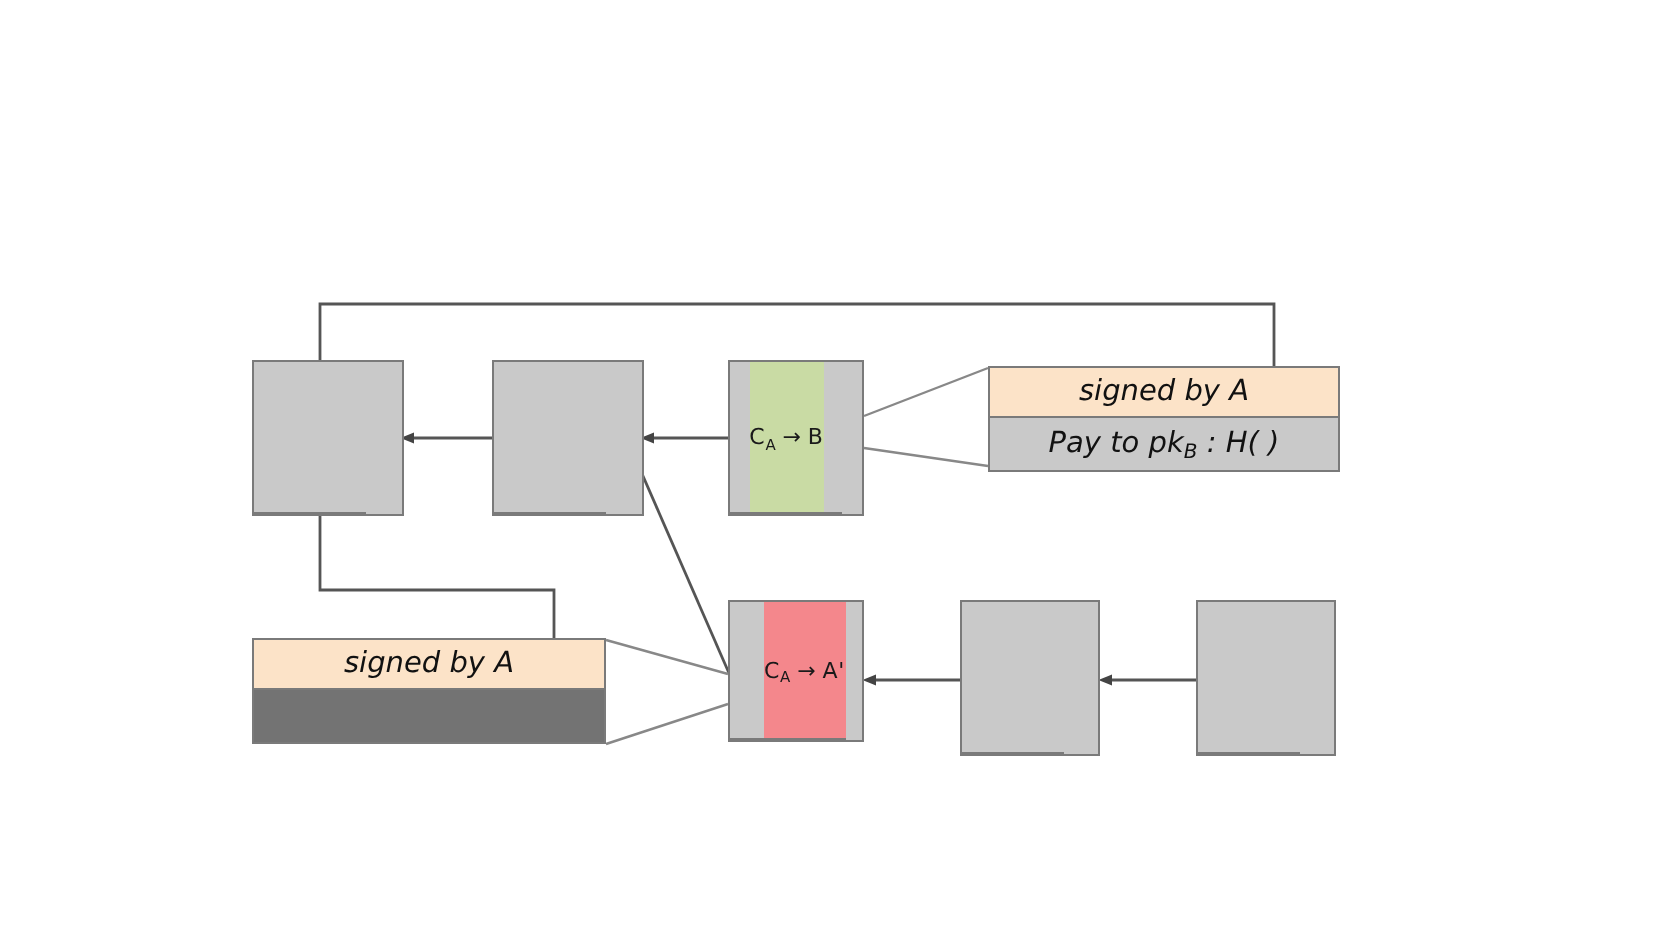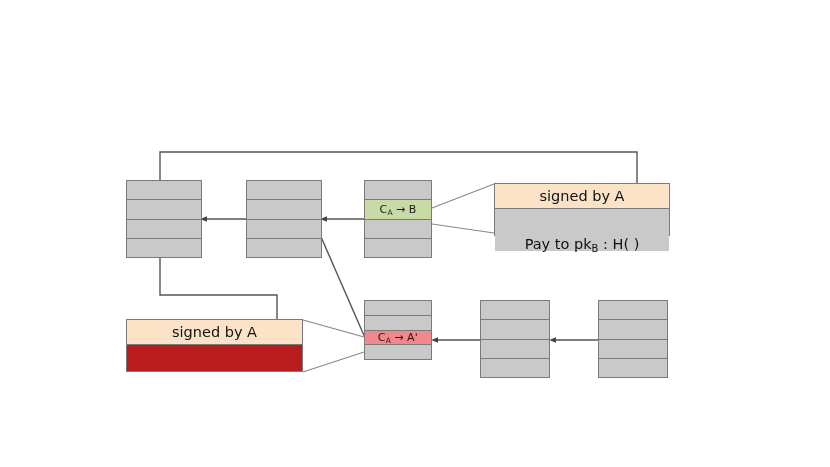--- a/index.html
+++ b/index.html
@@ -23,21 +23,21 @@
     height: 467px;
   }
 
   
   .block {
     position: absolute;
     box-sizing: border-box;
     border: 1.5px solid #7a7a7a;
     background: #c9c9c9;
     display: flex;
-    flex-direction: column;
+    flex-direction: row;
   }
   .block .cell {
     flex: 1 1 0;
     box-sizing: border-box;
     border-bottom: 1.5px solid #7a7a7a;
     background: #c9c9c9;
     display: flex;
     align-items: center;
     justify-content: center;
     min-height: 0;
@@ -67,37 +67,38 @@
   .tx-arrow {
     padding: 0 3px;
     font-size: 11px;
   }
 
   
   .txdetail {
     position: absolute;
     box-sizing: border-box;
     border: 1.5px solid #7a7a7a;
-    background: #b91c1c;
+    background: #737373;
+    font-style: italic;
   }
   .txdetail .sig-row {
     box-sizing: border-box;
     height: 25px;
     background: #fce3c8;
     border-bottom: 1.5px solid #7a7a7a;
     display: flex;
     align-items: center;
     justify-content: center;
   }
   .txdetail .pay-row {
     box-sizing: border-box;
-    height: 42px;
+    height: 26px;
     background: #c9c9c9;
     display: flex;
-    align-items: flex-end;
+    align-items: center;
     justify-content: center;
   }
   .detail-text {
     font-size: 14.5px;
     color: #111111;
     white-space: nowrap;
     line-height: 1;
   }
   .detail-text sub {
     font-size: 10px;
@@ -171,21 +172,21 @@
 
   <div class="block" style="left:364px; top:180px; width:68px; height:78px;">
     <div class="cell"></div>
     <div class="cell tx-green">
       <span class="tx-label"><span>C</span><sub>A</sub><span class="tx-arrow">→</span><span>B</span></span>
     </div>
     <div class="cell"></div>
     <div class="cell"></div>
   </div>
 
-  <div class="block" style="left:364px; top:300px; width:68px; height:60px;">
+  <div class="block" style="left:364px; top:300px; width:68px; height:71px;">
     <div class="cell"></div>
     <div class="cell"></div>
     <div class="cell tx-red">
       <span class="tx-label"><span>C</span><sub>A</sub><span class="tx-arrow">→</span><span>A'</span></span>
     </div>
     <div class="cell"></div>
   </div>
 
   <div class="block" style="left:480px; top:300px; width:70px; height:78px;">
     <div class="cell"></div>

